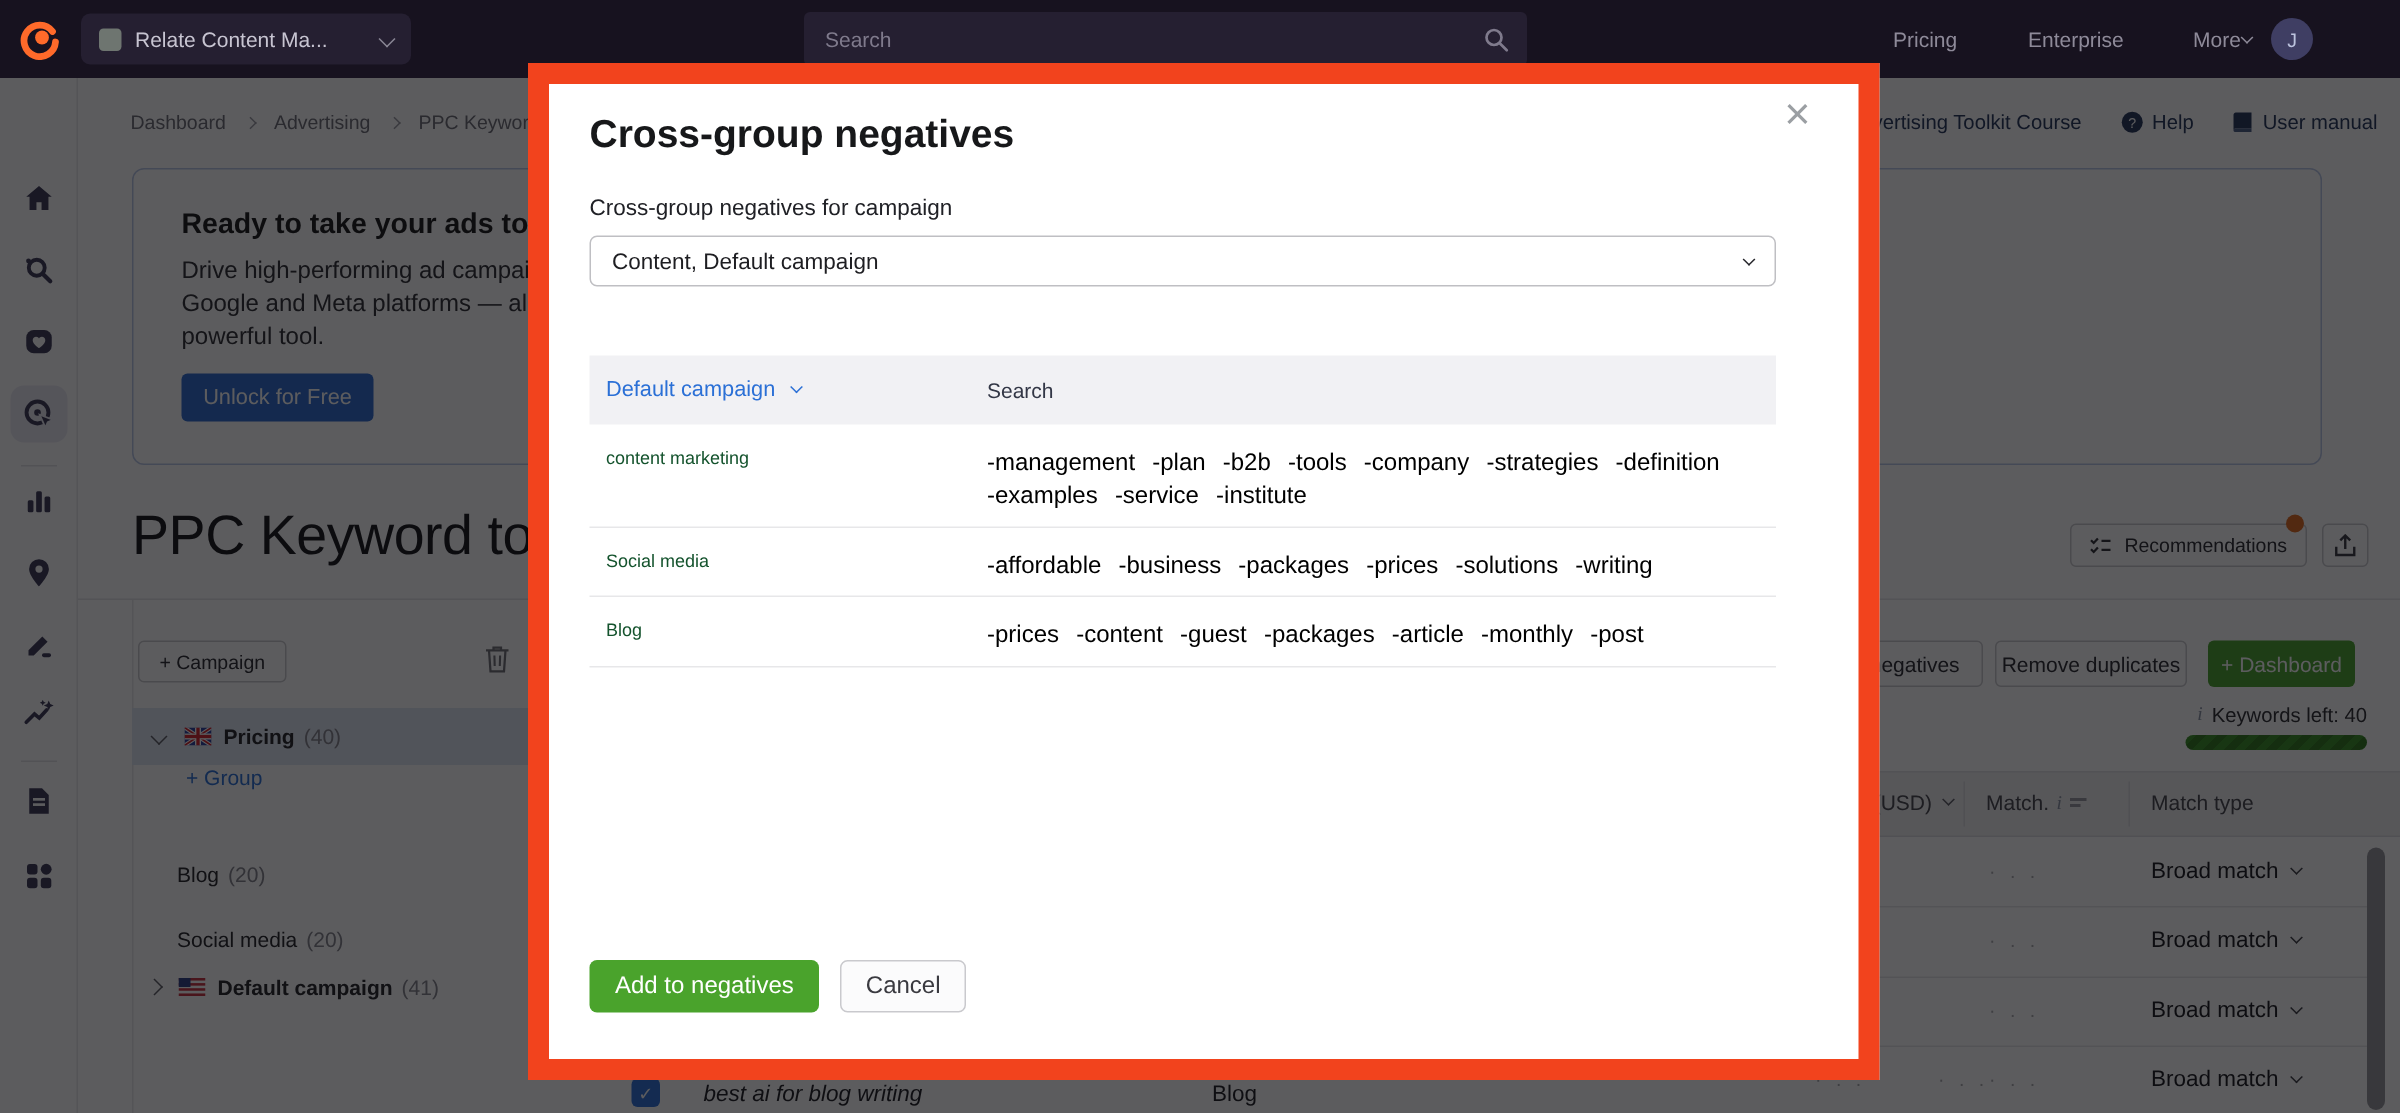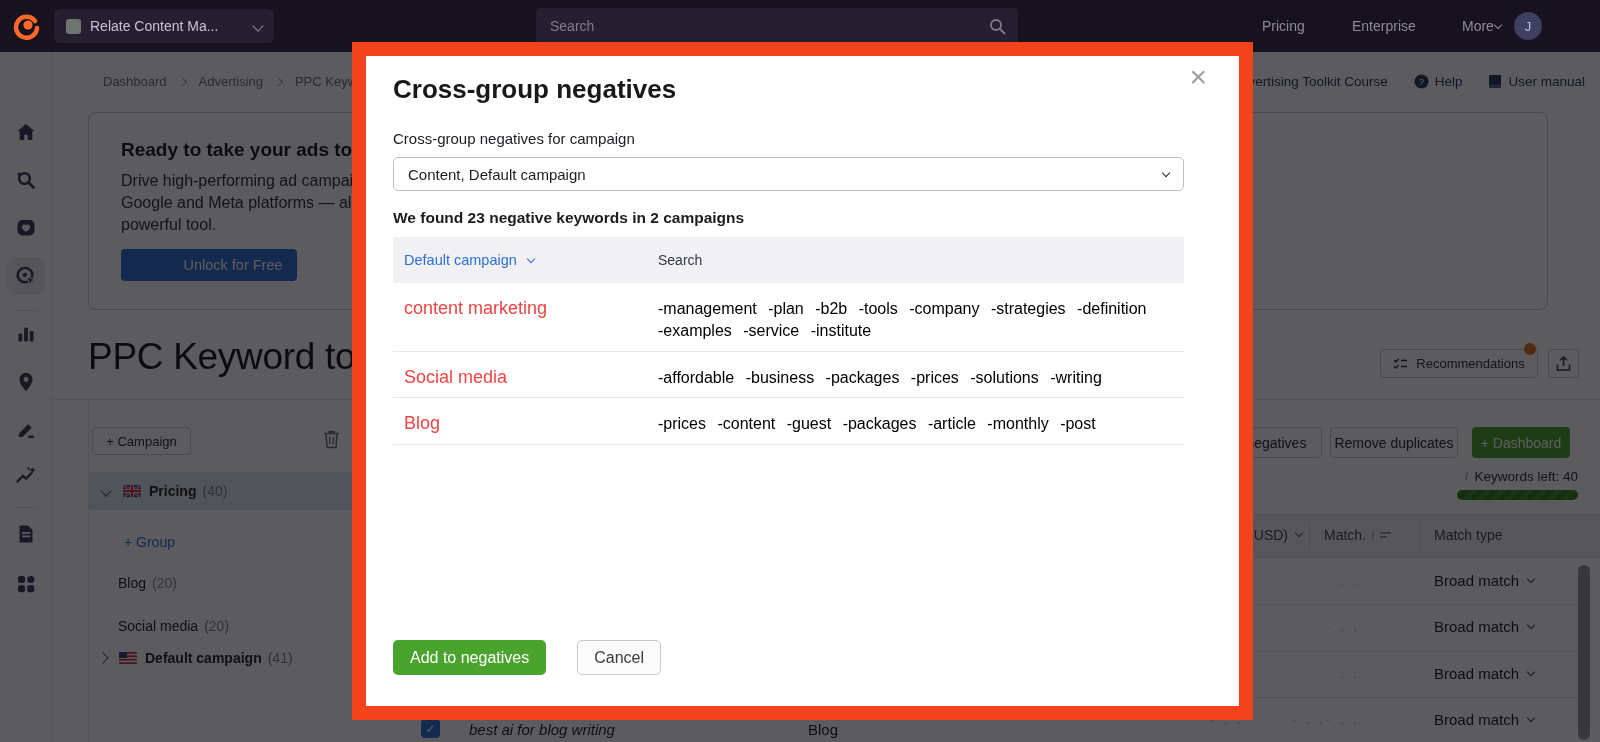--- a/index.html
+++ b/index.html
@@ -30,21 +30,21 @@
   .sb-div{left:14px;width:24px;height:1px;background:#e2e2e5;}
   
   .main-bg{left:52px;top:52px;width:1548px;height:690px;background:#fff;}
   .crumb{font-size:13px;color:#6d6d76;display:flex;align-items:center;gap:13px;white-space:nowrap;}
   .qlinks{top:74px;right:15px;display:flex;align-items:center;gap:26px;font-size:13.5px;color:#24365a;white-space:nowrap;}
   .qlinks .itm{display:flex;align-items:center;gap:6px;}
   .banner{left:88px;top:112px;width:1460px;height:198px;border:1px solid #b9c7e6;border-radius:8px;box-sizing:border-box;background:#fff;}
   .banner h2{margin:0;position:absolute;left:32px;top:26px;font-size:19px;color:#191919;white-space:nowrap;}
   .banner .bl{position:absolute;left:32px;font-size:16px;color:#2e2e33;white-space:nowrap;}
   .cta-btn{position:absolute;left:32px;top:136px;width:128px;height:32px;background:#2d6bd0;border-radius:4px;color:#fff;
-           font-size:14.5px;display:flex;align-items:center;justify-content:center;padding-left:48px;}
+           font-size:14.5px;display:flex;align-items:center;justify-content:center;}
   .h1{left:88px;top:336px;font-size:37px;font-weight:500;color:#151519;letter-spacing:-0.3px;white-space:nowrap;}
   .hdiv{left:52px;top:399px;width:1548px;height:1px;background:#e3e3e6;}
   .panel-line{left:88px;top:400px;width:1px;height:342px;background:#e8e8ea;}
   .btn-o{border:1px solid #c9c9cd;border-radius:4px;background:#fff;display:flex;align-items:center;justify-content:center;
          box-sizing:border-box;color:#2a2a30;white-space:nowrap;}
   
   .tree-sel{left:88px;top:472px;width:289px;height:38px;background:#dfe6f2;display:flex;align-items:center;}
   .tree-txt{font-size:14px;color:#232328;white-space:nowrap;}
   .cnt{color:#84848c;margin-left:6px;}
   .blue{color:#2b70d6;}
@@ -69,23 +69,23 @@
   .m-title{position:absolute;left:27px;top:18px;font-size:26px;font-weight:700;color:#17181a;}
   .m-label{position:absolute;left:27px;top:74px;font-size:15px;color:#202126;}
   .m-select{position:absolute;left:27px;top:101px;width:791px;height:34px;border:1px solid #bfbfc3;border-radius:5px;
             box-sizing:border-box;display:flex;align-items:center;padding:0 14px;font-size:15px;color:#1e1e22;}
   .m-summary{position:absolute;left:27px;top:153px;font-size:15.5px;font-weight:700;color:#1b1c1f;}
   .m-table{position:absolute;left:27px;top:181px;width:791px;}
   .mt-head{height:46px;background:#f1f1f4;display:flex;align-items:center;}
   .mt-c1{width:253px;padding-left:11px;box-sizing:border-box;}
   .mt-c2{flex:1;padding-left:12px;}
   .mt-row{display:flex;border-bottom:1px solid #e7e7e9;align-items:flex-start;}
-  .mt-row .g{width:253px;padding:15px 0 0 11px;box-sizing:border-box;font-size:18px;color:#ef4444;}
+  .mt-row .g{width:253px;padding:15px 0 0 11px;box-sizing:border-box;font-size:12px;color:#14532d;}
   .mt-row .n{flex:1;padding:15px 0 13px 12px;font-size:16px;color:#000000;word-spacing:7px;line-height:22px;}
-  .m-btns{position:absolute;left:27px;bottom:31px;display:flex;gap:31px;}
+  .m-btns{position:absolute;left:27px;bottom:31px;display:flex;gap:14px;}
   .btn-add{height:35px;padding:0 17px;background:#4aa32c;border-radius:5px;color:#fff;font-size:16px;display:flex;align-items:center;}
   .btn-cancel{height:35px;padding:0 16px;background:#fbfbfc;border:1px solid #c9c9cd;border-radius:5px;color:#3a3a40;
               font-size:16px;display:flex;align-items:center;box-sizing:border-box;}
   svg{display:block;}
 </style>
 </head>
 <body>
 
 <div class="abs topbar">
   <div class="abs" style="left:12px;top:12px;">
@@ -186,21 +186,21 @@
         <rect x="3" y="3" width="7" height="7" rx="2"></rect>
         <circle cx="15.8" cy="6.5" r="3.6"></circle>
         <rect x="3" y="12.2" width="7" height="7" rx="2"></rect>
         <rect x="12.2" y="12.2" width="7" height="7" rx="2"></rect>
       </svg>
   </div>
 </div>
 
 <div class="abs main-bg"></div>
 
-<div class="abs crumb" style="left:103px;top:74px;text-align:right;">
+<div class="abs crumb" style="left:87px;top:74px;text-align:right;">
   <span>Dashboard</span>
   <span class="ch r sm" style="color:#9a9aa2;"></span>
   <span>Advertising</span>
   <span class="ch r sm" style="color:#9a9aa2;"></span>
   <span>PPC Keyword tool</span>
 </div>
 
 <div class="abs qlinks">
   <span class="itm">
     <span>Advertising Toolkit Course</span>
@@ -256,21 +256,21 @@
         <rect x="7" width="4" height="12" fill="#fff"></rect>
         <rect y="4" width="18" height="4" fill="#fff"></rect>
         <rect x="7.9" width="2.2" height="12" fill="#d2232c"></rect>
         <rect y="4.9" width="18" height="2.2" fill="#d2232c"></rect>
       </svg>
   </span>
   <span class="tree-txt" style="margin-left:8px;font-weight:700;">Pricing</span>
   <span class="tree-txt cnt">(40)</span>
 </div>
 
-<span class="abs blue" style="left:124px;top:534px;font-size:14px;">+ Group</span>
+<span class="abs blue" style="left:124px;top:510px;font-size:14px;">+ Group</span>
 
 <span class="abs tree-txt" style="left:118px;top:575px;">
   <span>Blog</span><span class="cnt">(20)</span>
 </span>
 <span class="abs tree-txt" style="left:118px;top:618px;">
   <span>Social media</span><span class="cnt">(20)</span>
 </span>
 
 <div class="abs" style="left:88px;top:650px;display:flex;align-items:center;">
   <span class="ch r" style="margin-left:11px;color:#5b5b63;transform:rotate(-45deg);"></span>
@@ -375,21 +375,20 @@
 <div class="abs overlay"></div>
 
 <div class="abs modal">
   <span class="modal-close">×</span>
   <div class="m-title">Cross-group negatives</div>
   <div class="m-label">Cross-group negatives for campaign</div>
   <div class="m-select">
     <span>Content, Default campaign</span>
     <span class="ch sm" style="margin-left:auto;margin-top:-3px;color:#26262b;"></span>
   </div>
-  <div class="m-summary">We found 23 negative keywords in 2 campaigns</div>
 
   <div class="m-table">
     <div class="mt-head">
       <div class="mt-c1">
         <span class="blue" style="font-size:14.5px;">Default campaign</span>
         <span class="ch sm blue" style="margin-left:7px;margin-top:-3px;"></span>
       </div>
       <div class="mt-c2" style="font-size:14px;color:#333746;">Search</div>
     </div>
     <div class="mt-row" style="height:69px;box-sizing:border-box;">

